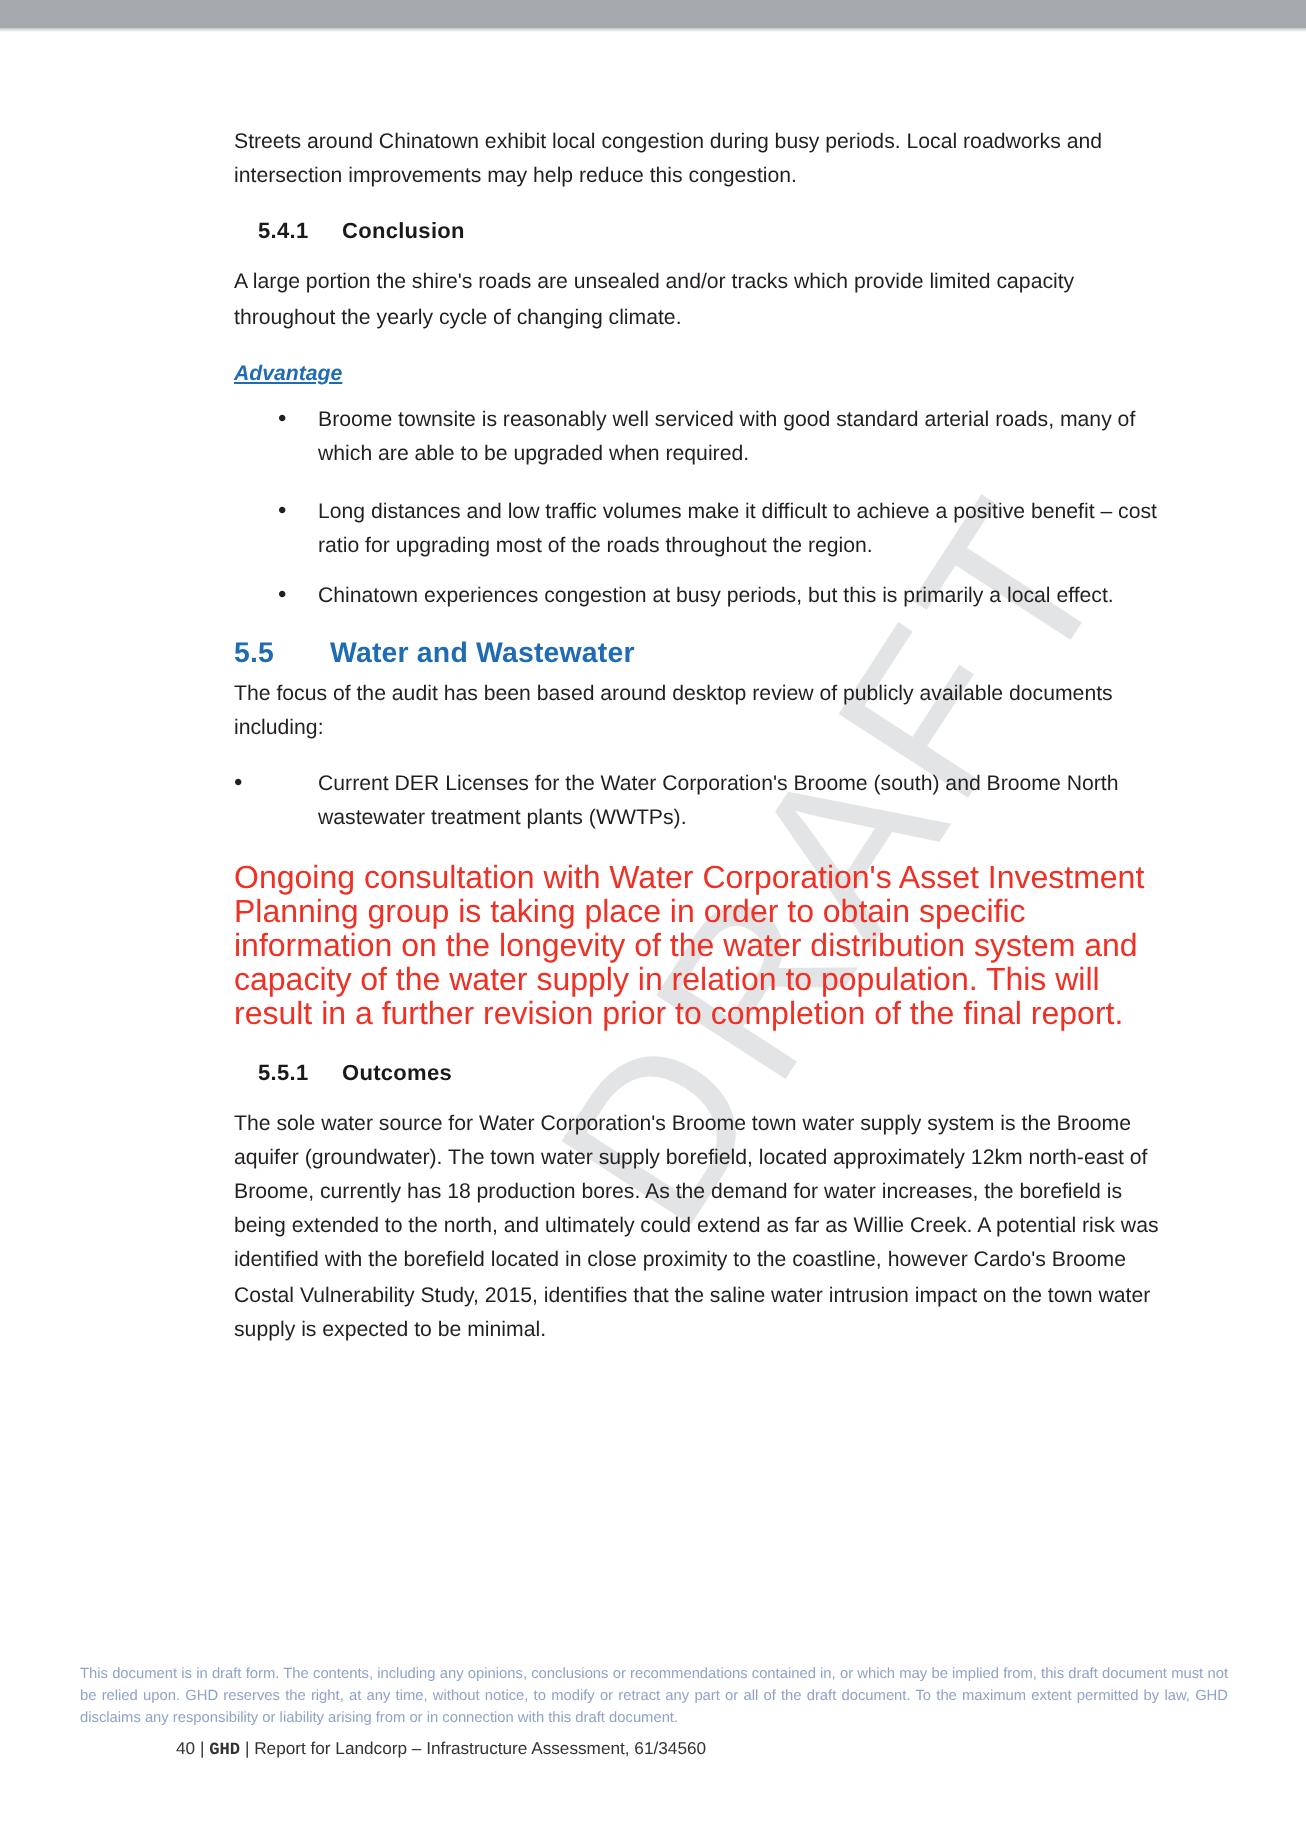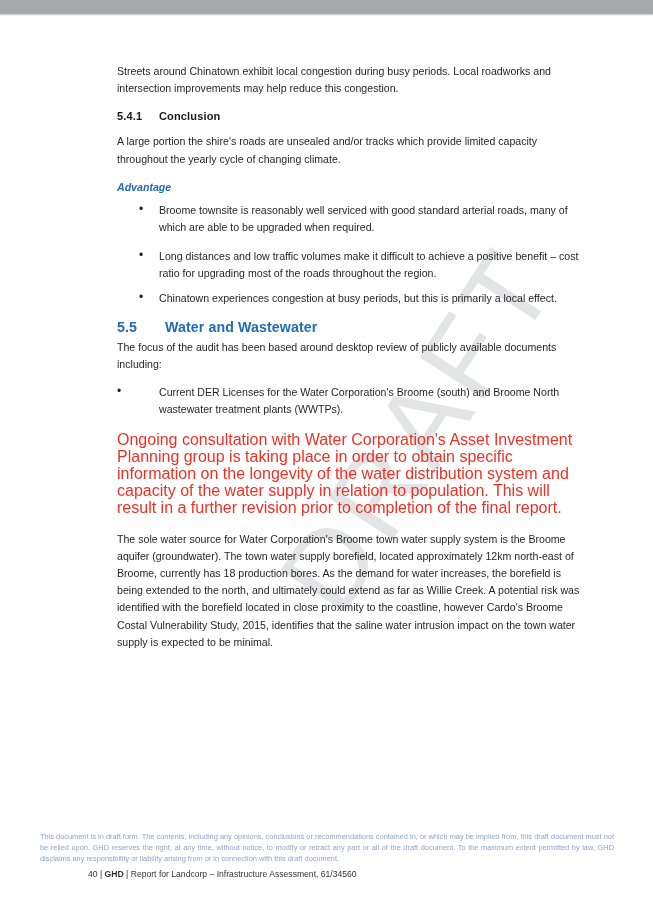--- a/index.html
+++ b/index.html
@@ -90,21 +90,21 @@
     color: #ee3124;
     font-size: 16px;
     line-height: 17.2px;
     margin: 0 0 14px 0;
   }
 
   h3.heading3 {
     font-size: 11px;
     font-weight: bold;
     color: #1a1a1a;
-    margin: 0 0 11px 0;
+    margin: 0 0 11px 12px;
     letter-spacing: 0.15px;
   }
   h3.heading3 .num {
     display: inline-block;
     width: 42px;
   }
 
   h2.heading2 {
     font-size: 14.2px;
     font-weight: bold;
@@ -116,20 +116,21 @@
     display: inline-block;
     width: 48px;
   }
 
   h4.subhead {
     font-size: 10.6px;
     font-weight: bold;
     font-style: italic;
     color: #1f6cb4;
     margin: 0 0 9px 0;
+    text-decoration: underline;
   }
 
   ul.bullets {
     list-style: none;
     margin: 0 0 12px 0;
     padding: 0;
   }
   ul.bullets li {
     position: relative;
     font-size: 10.6px;
@@ -167,21 +168,21 @@
     margin: 0;
   }
   .footer .pageline {
     position: absolute;
     left: 48px;
     top: 38px;
     font-size: 8.6px;
     color: #333333;
     white-space: nowrap;
   }
-  .footer .pageline b { font-weight: bold; }
+  .footer .pageline b { font-weight: bold; font-family: Liberation Mono, monospace; }
 </style>
 </head>
 <body>
 
 <div class="top-band"></div>
 <div class="top-band-shadow"></div>
 
 <div class="page">
 
   <div class="watermark">
@@ -215,20 +216,23 @@
     </h2>
 
     <p class="body tight">The focus of the audit has been based around desktop review of publicly available documents including:</p>
 
     <ul class="bullets flush">
       <li>Current DER Licenses for the Water Corporation's Broome (south) and Broome North wastewater treatment plants (WWTPs).</li>
     </ul>
 
     <p class="red">Ongoing consultation with Water Corporation's Asset Investment Planning group is taking place in order to obtain specific information on the longevity of the water distribution system and capacity of the water supply in relation to population. This will result in a further revision prior to completion of the final report.</p>
 
+    <h3 class="heading3">
+      <span class="num">5.5.1</span><span>Outcomes</span>
+    </h3>
 
     <p class="body">The sole water source for Water Corporation's Broome town water supply system is the Broome aquifer (groundwater).  The town water supply borefield, located approximately 12km north-east of Broome, currently has 18 production bores.  As the demand for water increases, the borefield is being extended to the north, and ultimately could extend as far as Willie Creek. A potential risk was identified with the borefield located in close proximity to the coastline, however Cardo's Broome Costal Vulnerability Study, 2015, identifies that the saline water intrusion impact on the town water supply is expected to be minimal.</p>
 
   </div>
 
   <div class="footer">
     <p class="disclaimer">This document is in draft form. The contents, including any opinions, conclusions or recommendations contained in, or which may be implied from, this draft document must not be relied upon. GHD reserves the right, at any time, without notice, to modify or retract any part or all of the draft document. To the maximum extent permitted by law, GHD disclaims any responsibility or liability arising from or in connection with this draft document.</p>
     <div class="pageline">
       <span>40</span>
       <span>|</span>

